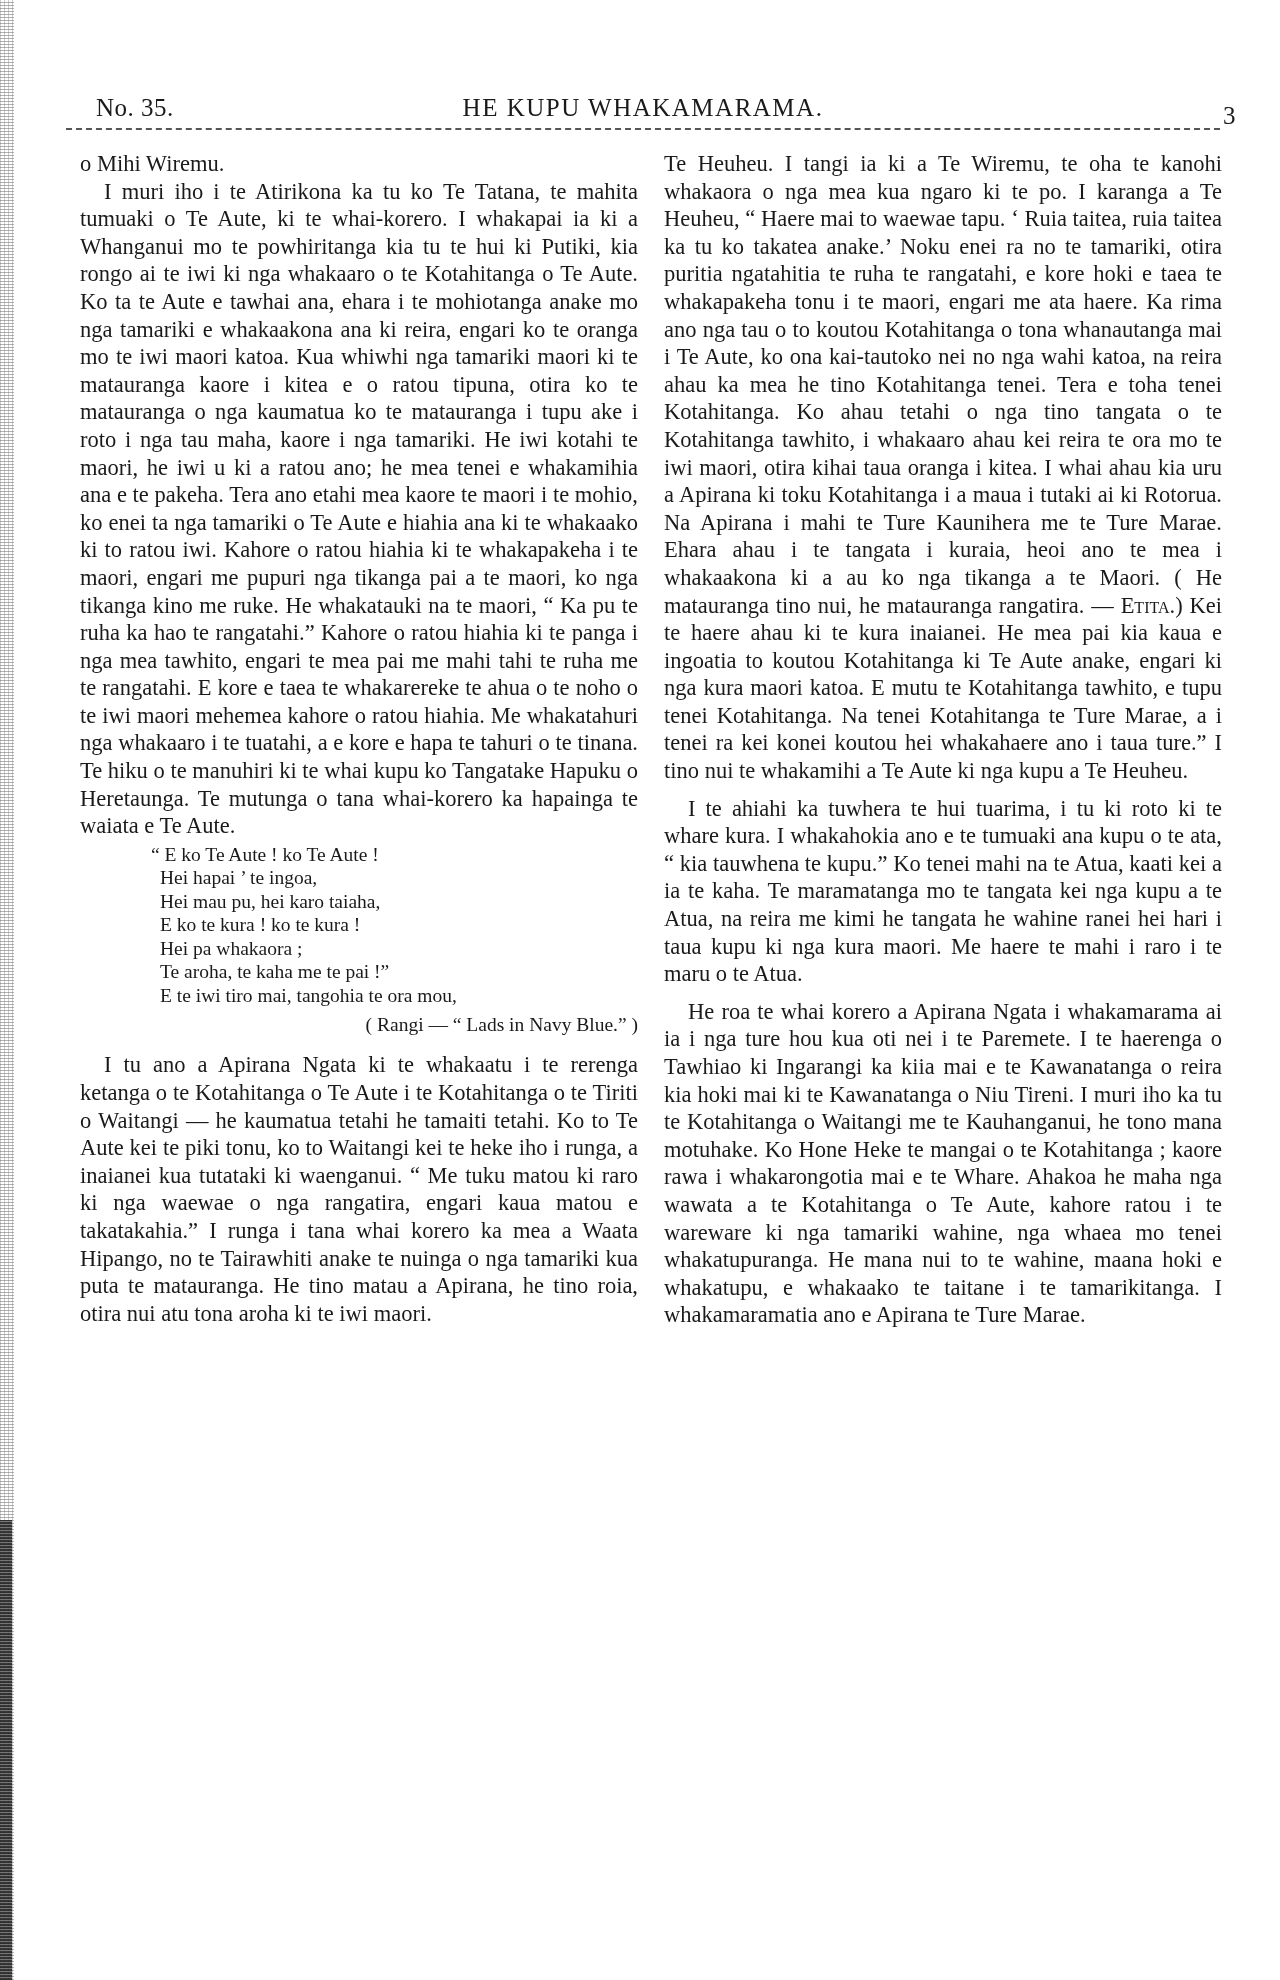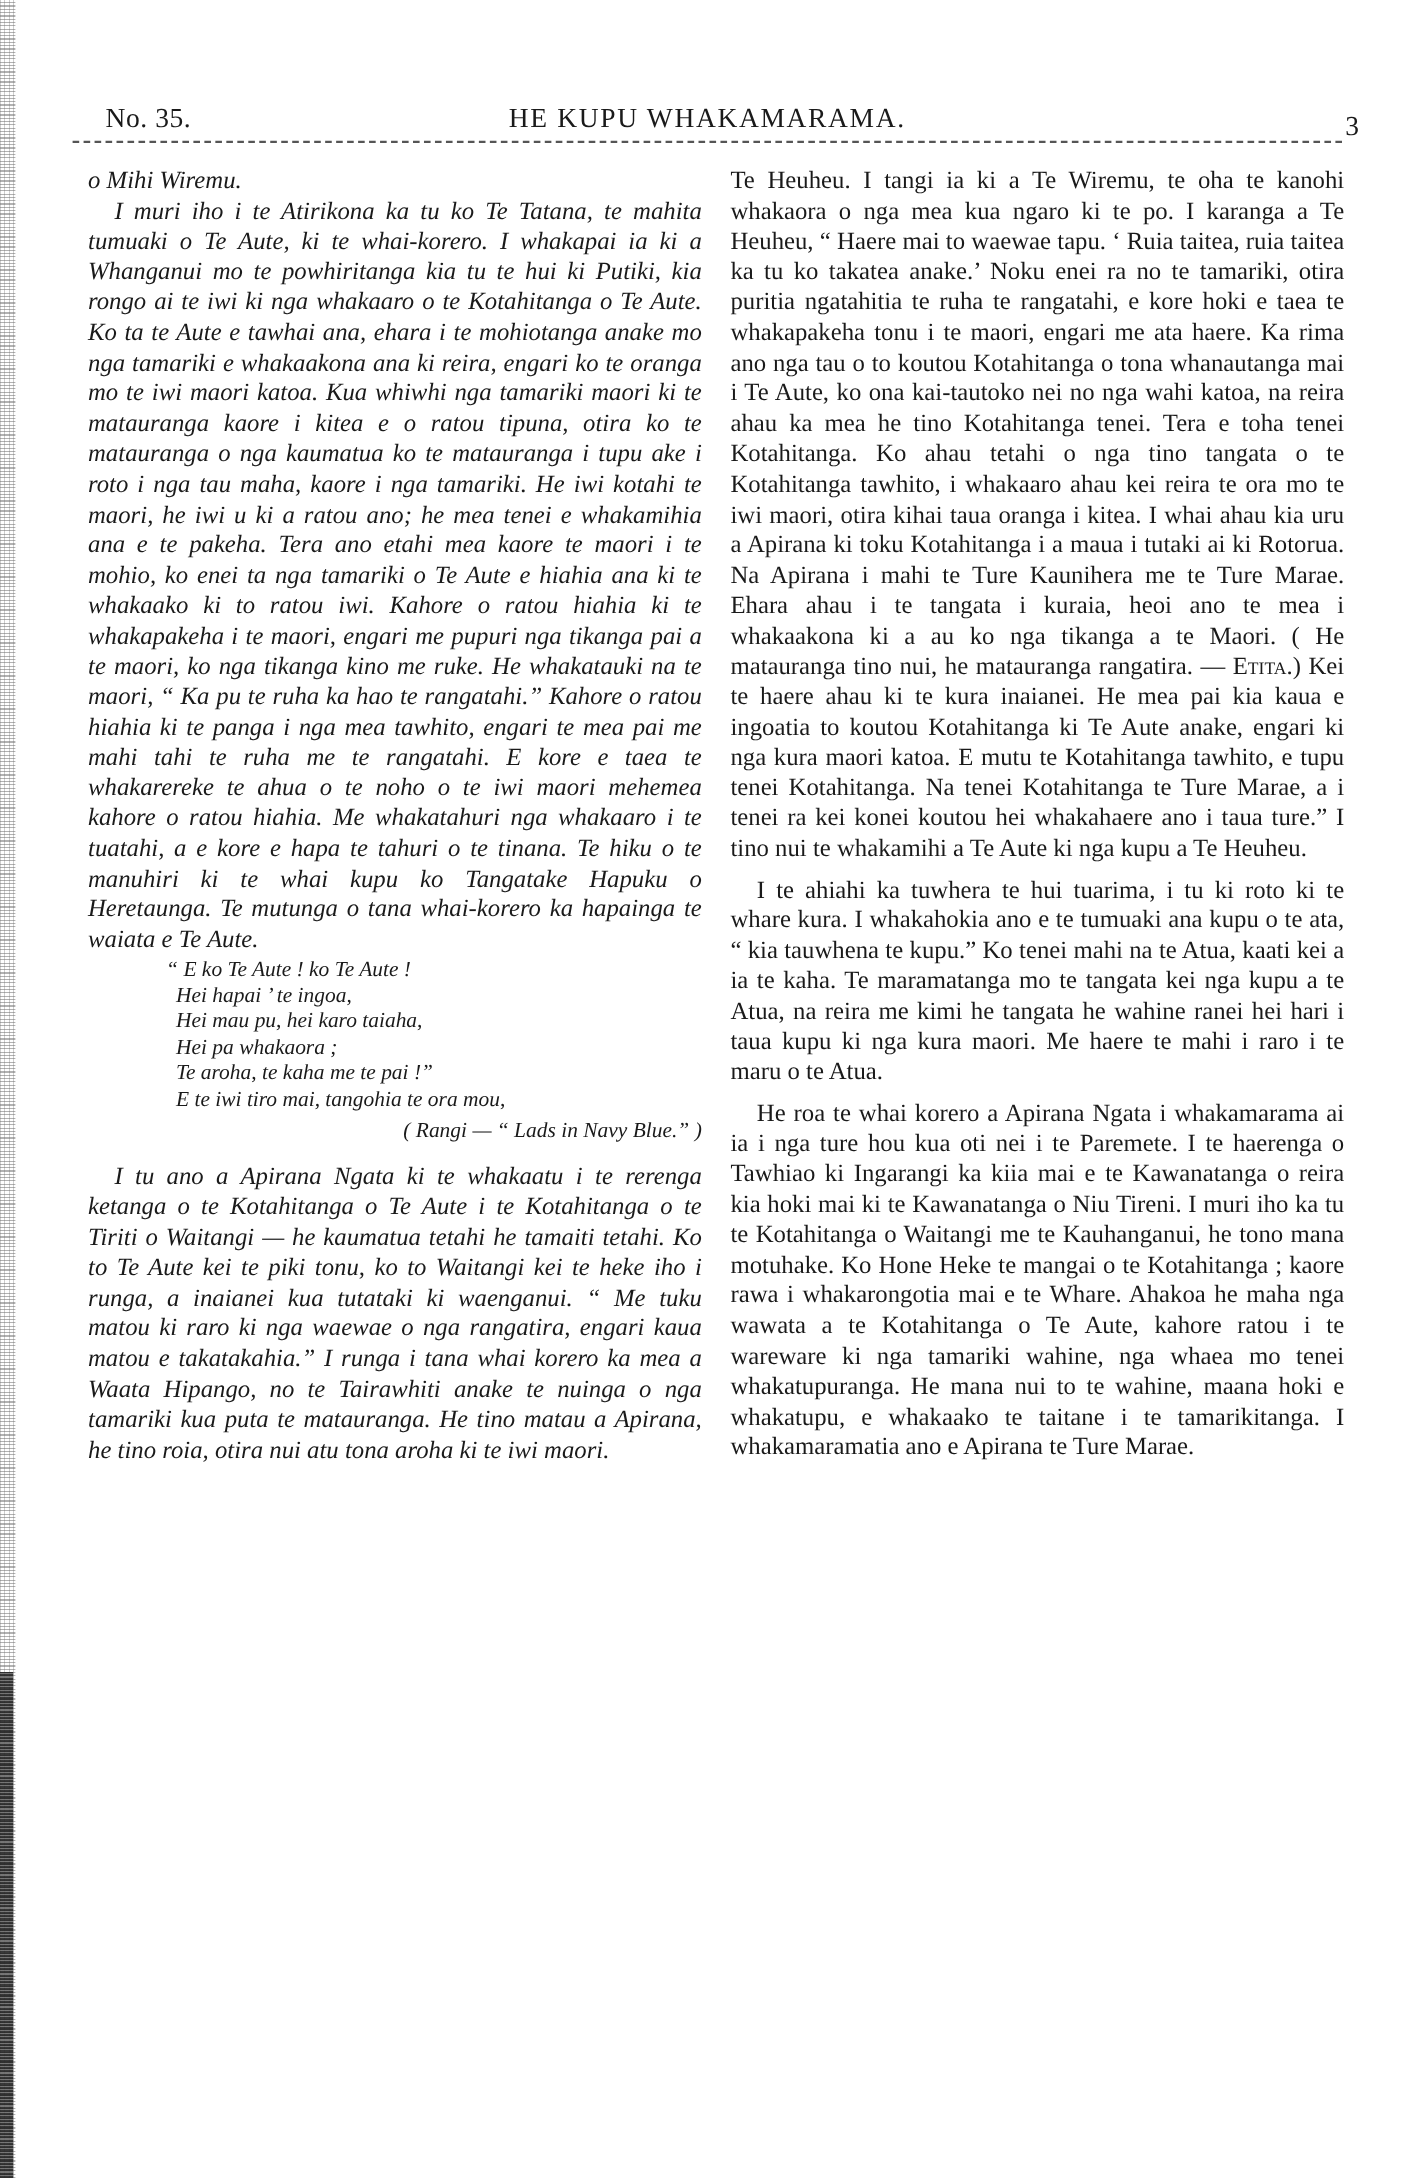--- a/index.html
+++ b/index.html
@@ -25,21 +25,21 @@
     font-size: 25px; letter-spacing: 0.5px;
   }
   .rh-left { position: absolute; left: 2px; top: 6px; margin-left: 28px; }
   .rh-center { position: absolute; left: 0; right: 0; top: 6px; text-align: center; letter-spacing: 1.5px; }
   .rh-right { position: absolute; right: -16px; top: 14px; }
   .column {
     position: absolute; top: 150px; width: 558px;
     font-size: 22.5px; line-height: 27.6px;
     text-align: justify; hyphens: none;
   }
-  .col-left { left: 80px; font-style: italic; }
+  .col-left { left: 80px; }
   .col-right { left: 664px; }
   .para { margin: 0; text-indent: 0; }
   .para.indent { text-indent: 24px; }
   .para.gap { margin-top: 10px; }
   .verse {
     margin: 3px 0 0 80px; font-size: 19.5px; line-height: 23.5px;
     text-align: left;
   }
   .verse-line { display: block; }
   .verse-line.first { text-indent: -9px; }
@@ -59,20 +59,21 @@
 </div>
 
 <div class="column col-left">
   <p class="para">o Mihi Wiremu.</p>
   <p class="para indent">I muri iho i te Atirikona ka tu ko Te Tatana, te mahita tumuaki o Te Aute, ki te whai-korero. I whakapai ia ki a Whanganui mo te powhiritanga kia tu te hui ki Putiki, kia rongo ai te iwi ki nga whakaaro o te Kotahitanga o Te Aute. Ko ta te Aute e tawhai ana, ehara i te mohiotanga anake mo nga tamariki e whakaakona ana ki reira, engari ko te oranga mo te iwi maori katoa. Kua whiwhi nga tamariki maori ki te matauranga kaore i kitea e o ratou tipuna, otira ko te matauranga o nga kaumatua ko te matauranga i tupu ake i roto i nga tau maha, kaore i nga tamariki. He iwi kotahi te maori, he iwi u ki a ratou ano; he mea tenei e whakamihia ana e te pakeha. Tera ano etahi mea kaore te maori i te mohio, ko enei ta nga tamariki o Te Aute e hiahia ana ki te whakaako ki to ratou iwi. Kahore o ratou hiahia ki te whakapakeha i te maori, engari me pupuri nga tikanga pai a te maori, ko nga tikanga kino me ruke. He whakatauki na te maori, “ Ka pu te ruha ka hao te rangatahi.” Kahore o ratou hiahia ki te panga i nga mea tawhito, engari te mea pai me mahi tahi te ruha me te rangatahi. E kore e taea te whakarereke te ahua o te noho o te iwi maori mehemea kahore o ratou hiahia. Me whakatahuri nga whakaaro i te tuatahi, a e kore e hapa te tahuri o te tinana. Te hiku o te manuhiri ki te whai kupu ko Tangatake Hapuku o Heretaunga. Te mutunga o tana whai-korero ka hapainga te waiata e Te Aute.</p>
 
   <div class="verse">
     <span class="verse-line first">“ E ko Te Aute ! ko Te Aute !</span>
     <span class="verse-line">Hei hapai ’ te ingoa,</span>
     <span class="verse-line">Hei mau pu, hei karo taiaha,</span>
+    <span class="verse-line">E ko te kura ! ko te kura !</span>
     <span class="verse-line">Hei pa whakaora ;</span>
     <span class="verse-line">Te aroha, te kaha me te pai !”</span>
     <span class="verse-line">E te iwi tiro mai, tangohia te ora mou,</span>
   </div>
   <div class="attribution">( Rangi — “ Lads in Navy Blue.” )</div>
 
   <p class="para indent">I tu ano a Apirana Ngata ki te whakaatu i te rerenga ketanga o te Kotahitanga o Te Aute i te Kotahitanga o te Tiriti o Waitangi — he kaumatua tetahi he tamaiti tetahi. Ko to Te Aute kei te piki tonu, ko to Waitangi kei te heke iho i runga, a inaianei kua tutataki ki waenganui. “ Me tuku matou ki raro ki nga waewae o nga rangatira, engari kaua matou e takatakahia.” I runga i tana whai korero ka mea a Waata Hipango, no te Tairawhiti anake te nuinga o nga tamariki kua puta te matauranga. He tino matau a Apirana, he tino roia, otira nui atu tona aroha ki te iwi maori.</p>
 </div>
 
 <div class="column col-right">

